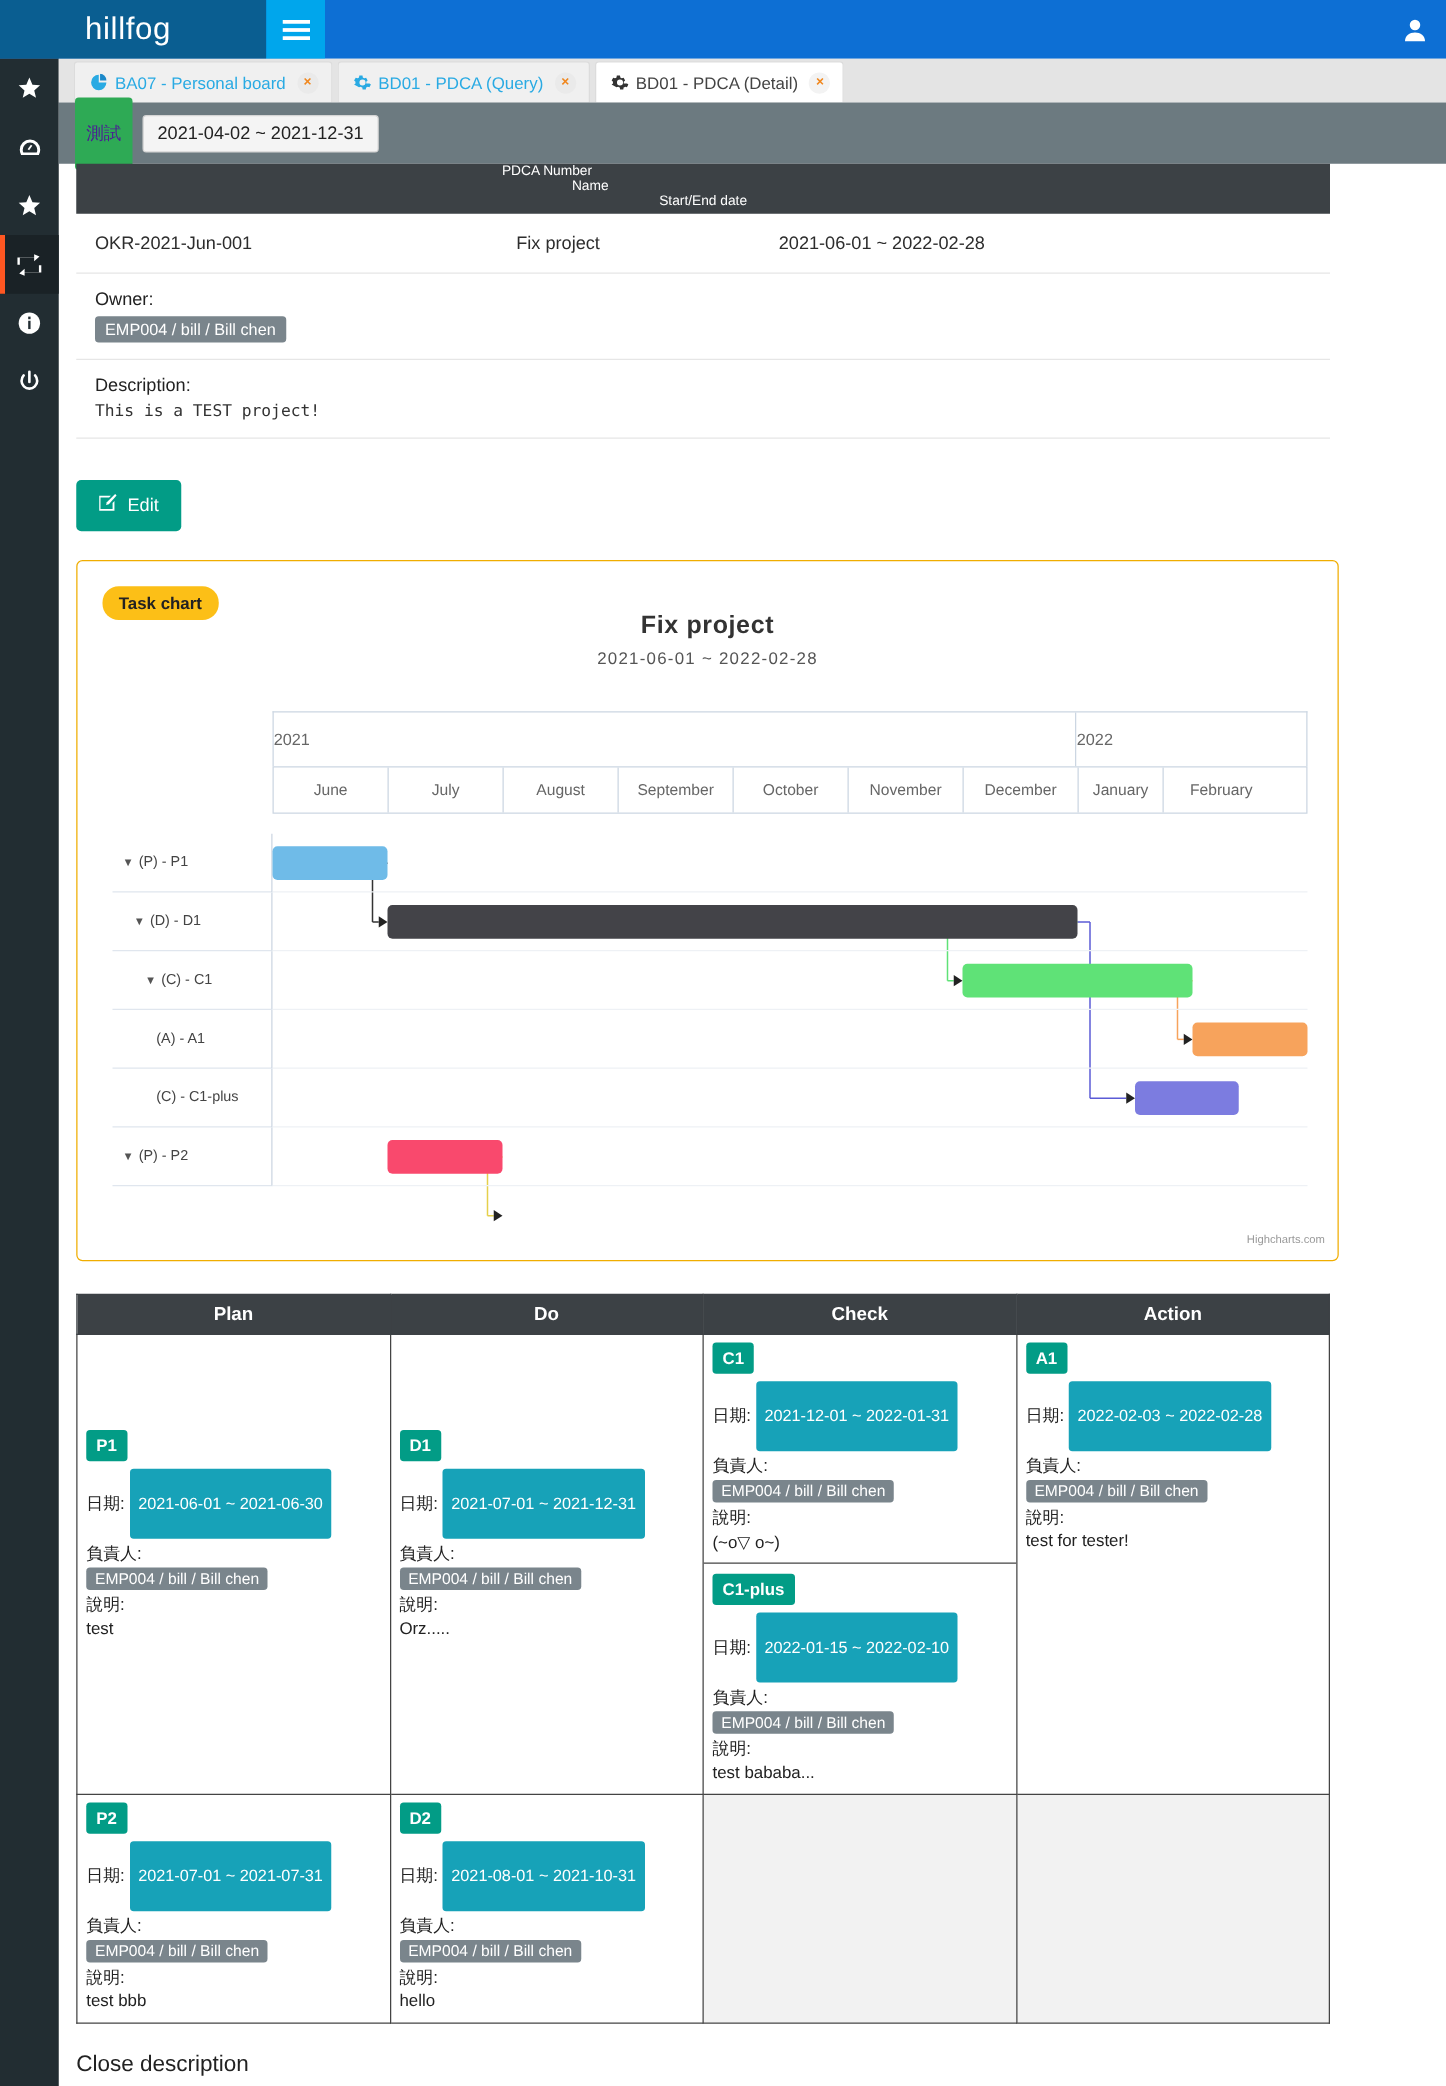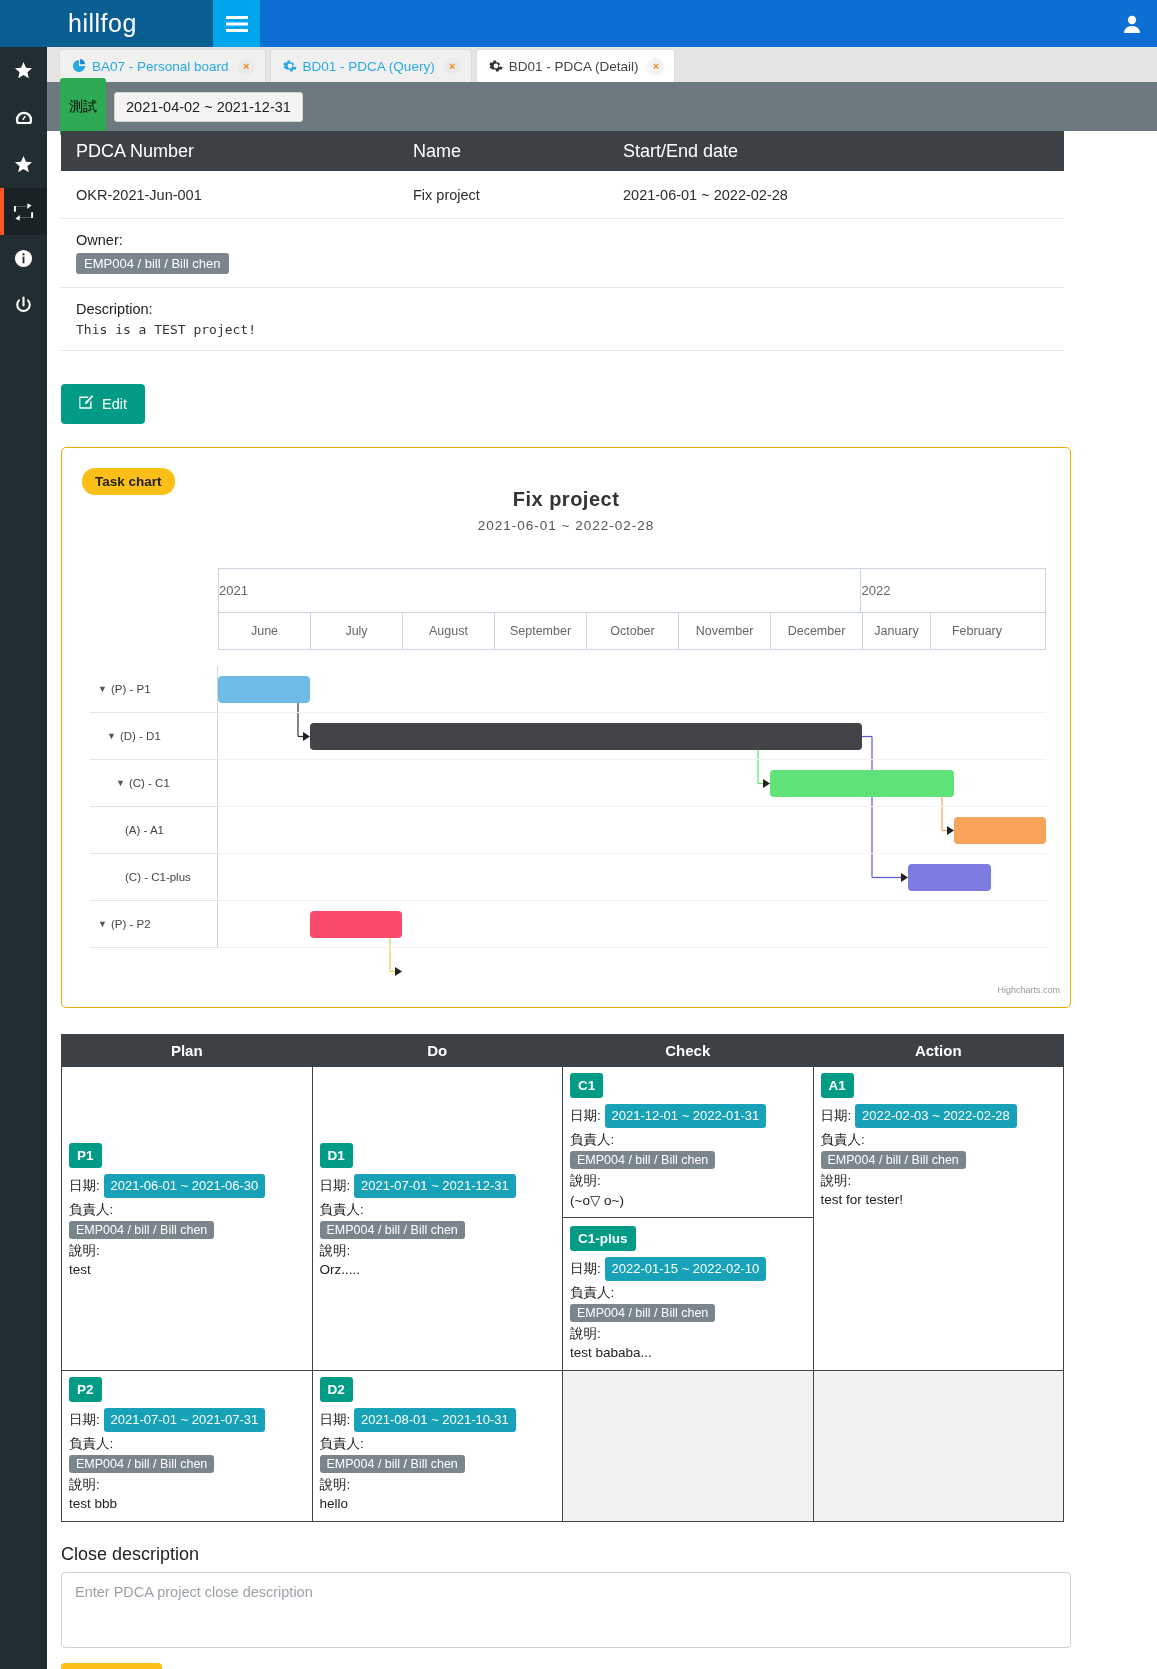--- a/index.html
+++ b/index.html
@@ -29,29 +29,29 @@
   
   .tabstrip { position:absolute; top:47px; left:47px; width:1110px; height:35px; background:#e4e4e4; display:flex; align-items:flex-end; padding-left:12px; }
   .tab { height:33px; display:flex; align-items:center; gap:6px; padding:0 10px 0 12px; font-size:13.5px; color:#29aae3; background:#f0f0f0; border:1px solid #dcdcdc; border-bottom:none; border-radius:3px 3px 0 0; margin-right:4px; cursor:pointer; white-space:nowrap; }
   .tab.active { background:#fff; color:#444; }
   .tab .tabicon { width:14px; height:14px; display:inline-block; }
   .tab .tabclose { width:17px; height:17px; border-radius:50%; background:#eaeaea; color:#f0871e; font-size:11px; font-weight:bold; display:flex; align-items:center; justify-content:center; cursor:pointer; margin-left:3px; }
   .tab.active .tabclose { background:#f3f3f3; }
 
   
   .subhdr { position:absolute; top:82px; left:47px; width:1110px; height:49px; background:#6c7a80; display:flex; align-items:center; padding-left:13px; gap:8px; }
-  .badge-green { background:#2eaa55; color:#000000; font-size:14px; padding:20px 9px; border-radius:3px; }
+  .badge-green { background:#2eaa55; color:#4c1d95; font-size:14px; padding:20px 9px; border-radius:3px; }
   .daterange-pill { background:#f4f4f4; color:#222; font-size:14.5px; padding:6px 11px; border-radius:3px; border:1px solid #d5d5d5; }
 
   
   .content { position:absolute; top:131px; left:47px; width:1110px; }
 
   
   .info-table { width:1003px; margin-left:14px; }
-  .info-head { background:#3c4145; color:#fff; height:40px; display:flex; align-items:center; font-size:18px; }
+  .info-head { background:#3c4145; color:#fff; height:40px; display:flex; align-items:center; font-size:11px;flex-direction:column; }
   .info-head .c1 { width:352px; padding-left:15px; }
   .info-head .c2 { width:210px; }
   .info-head .c3 { flex:1; }
   .info-row { height:48px; display:flex; align-items:center; font-size:14.5px; color:#2d2d2d; border-bottom:1px solid #e6e6e6; }
   .info-row .c1 { width:352px; padding-left:15px; }
   .info-row .c2 { width:210px; }
   .info-row .c3 { flex:1; }
 
   .blk { padding:13px 0 13px 15px; border-bottom:1px solid #e6e6e6; }
   .blk-label { font-size:14.5px; color:#222; margin-bottom:5px; }
@@ -85,21 +85,21 @@
   .conn { position:absolute; pointer-events:none; }
   .credits { position:absolute; right:10px; bottom:12px; font-size:9px; color:#999; }
 
   
   .pdca { margin:26px 0 0 14px; width:1003px; border-collapse:collapse; table-layout:fixed; }
   .pdca th { background:#3c4145; color:#fff; font-size:15px; padding:7px 0; border:1px solid #3c4145; }
   .pdca td { border:1px solid #444; vertical-align:top; padding:6px 7px 10px 7px; font-size:13.5px; color:#222; height:146px; }
   .pdca td.empty { background:#f2f2f2; }
   .itemtag { display:inline-block; background:#029c86; color:#fff; font-size:13.5px; font-weight:bold; padding:5px 8px; border-radius:3px; margin-bottom:4px; }
   .kv { margin-top:2px; line-height:1.55; }
-  .datechip { display:inline-block; background:#17a2b8; color:#fff; font-size:13px; padding:2px 7px; border-radius:3px; }
+  .datechip { display:inline-block; background:#17a2b8; color:#fff; font-size:13px; padding:18px 7px; border-radius:3px; }
   .ownerchip2 { display:inline-block; background:#7a858c; color:#fff; font-size:12.5px; padding:2px 7px; border-radius:3px; }
   .plan-cell-pad { padding-top:76px !important; }
 
   
   .close-wrap { margin:22px 0 0 14px; width:1010px; }
   .close-label { font-size:18px; color:#222; margin-bottom:7px; }
   .close-ta { width:1010px; height:76px; border:1px solid #ccd2d8; border-radius:4px; padding:11px 13px; font-size:14.5px; color:#222; font-family:inherit; resize:none; outline:none; }
   .close-ta::placeholder { color:#9aa2a8; }
   .close-btn { margin-top:11px; background:#fcbf17; color:#222; border:none; border-radius:4px; font-size:14.5px; padding:10px 19px; display:inline-flex; align-items:center; gap:8px; cursor:pointer; font-family:inherit; font-weight:bold; }
 </style>

